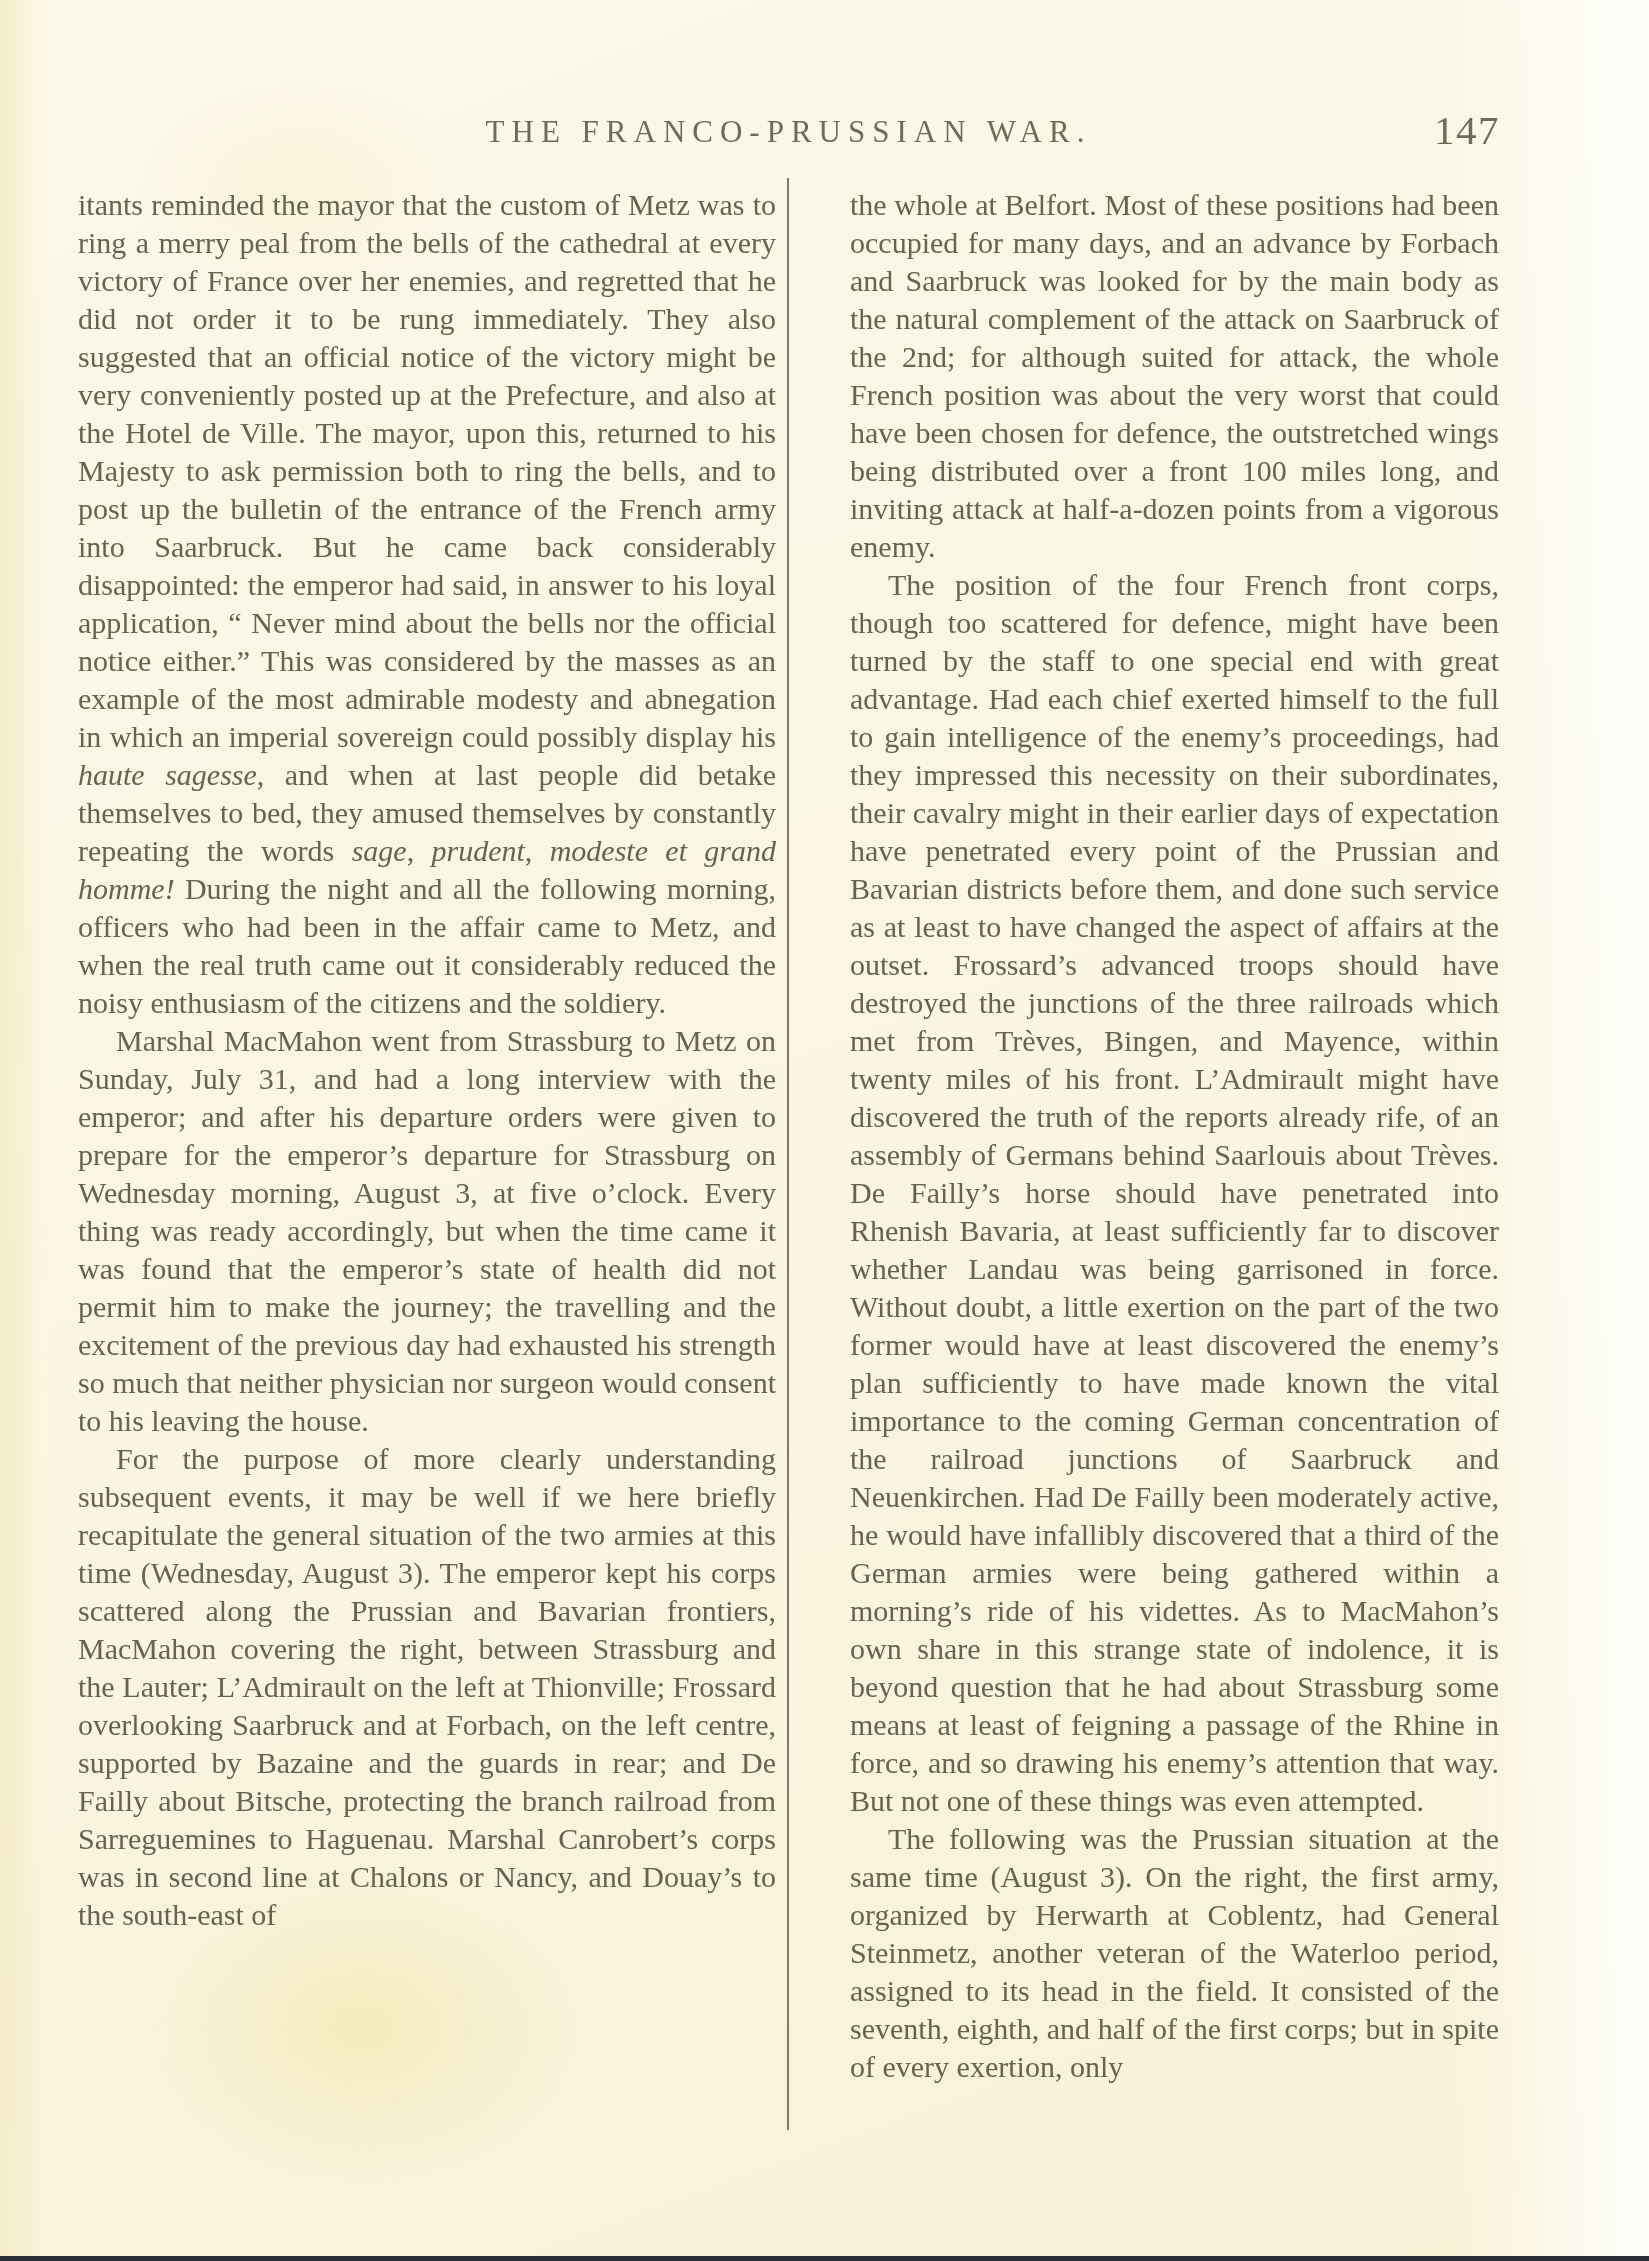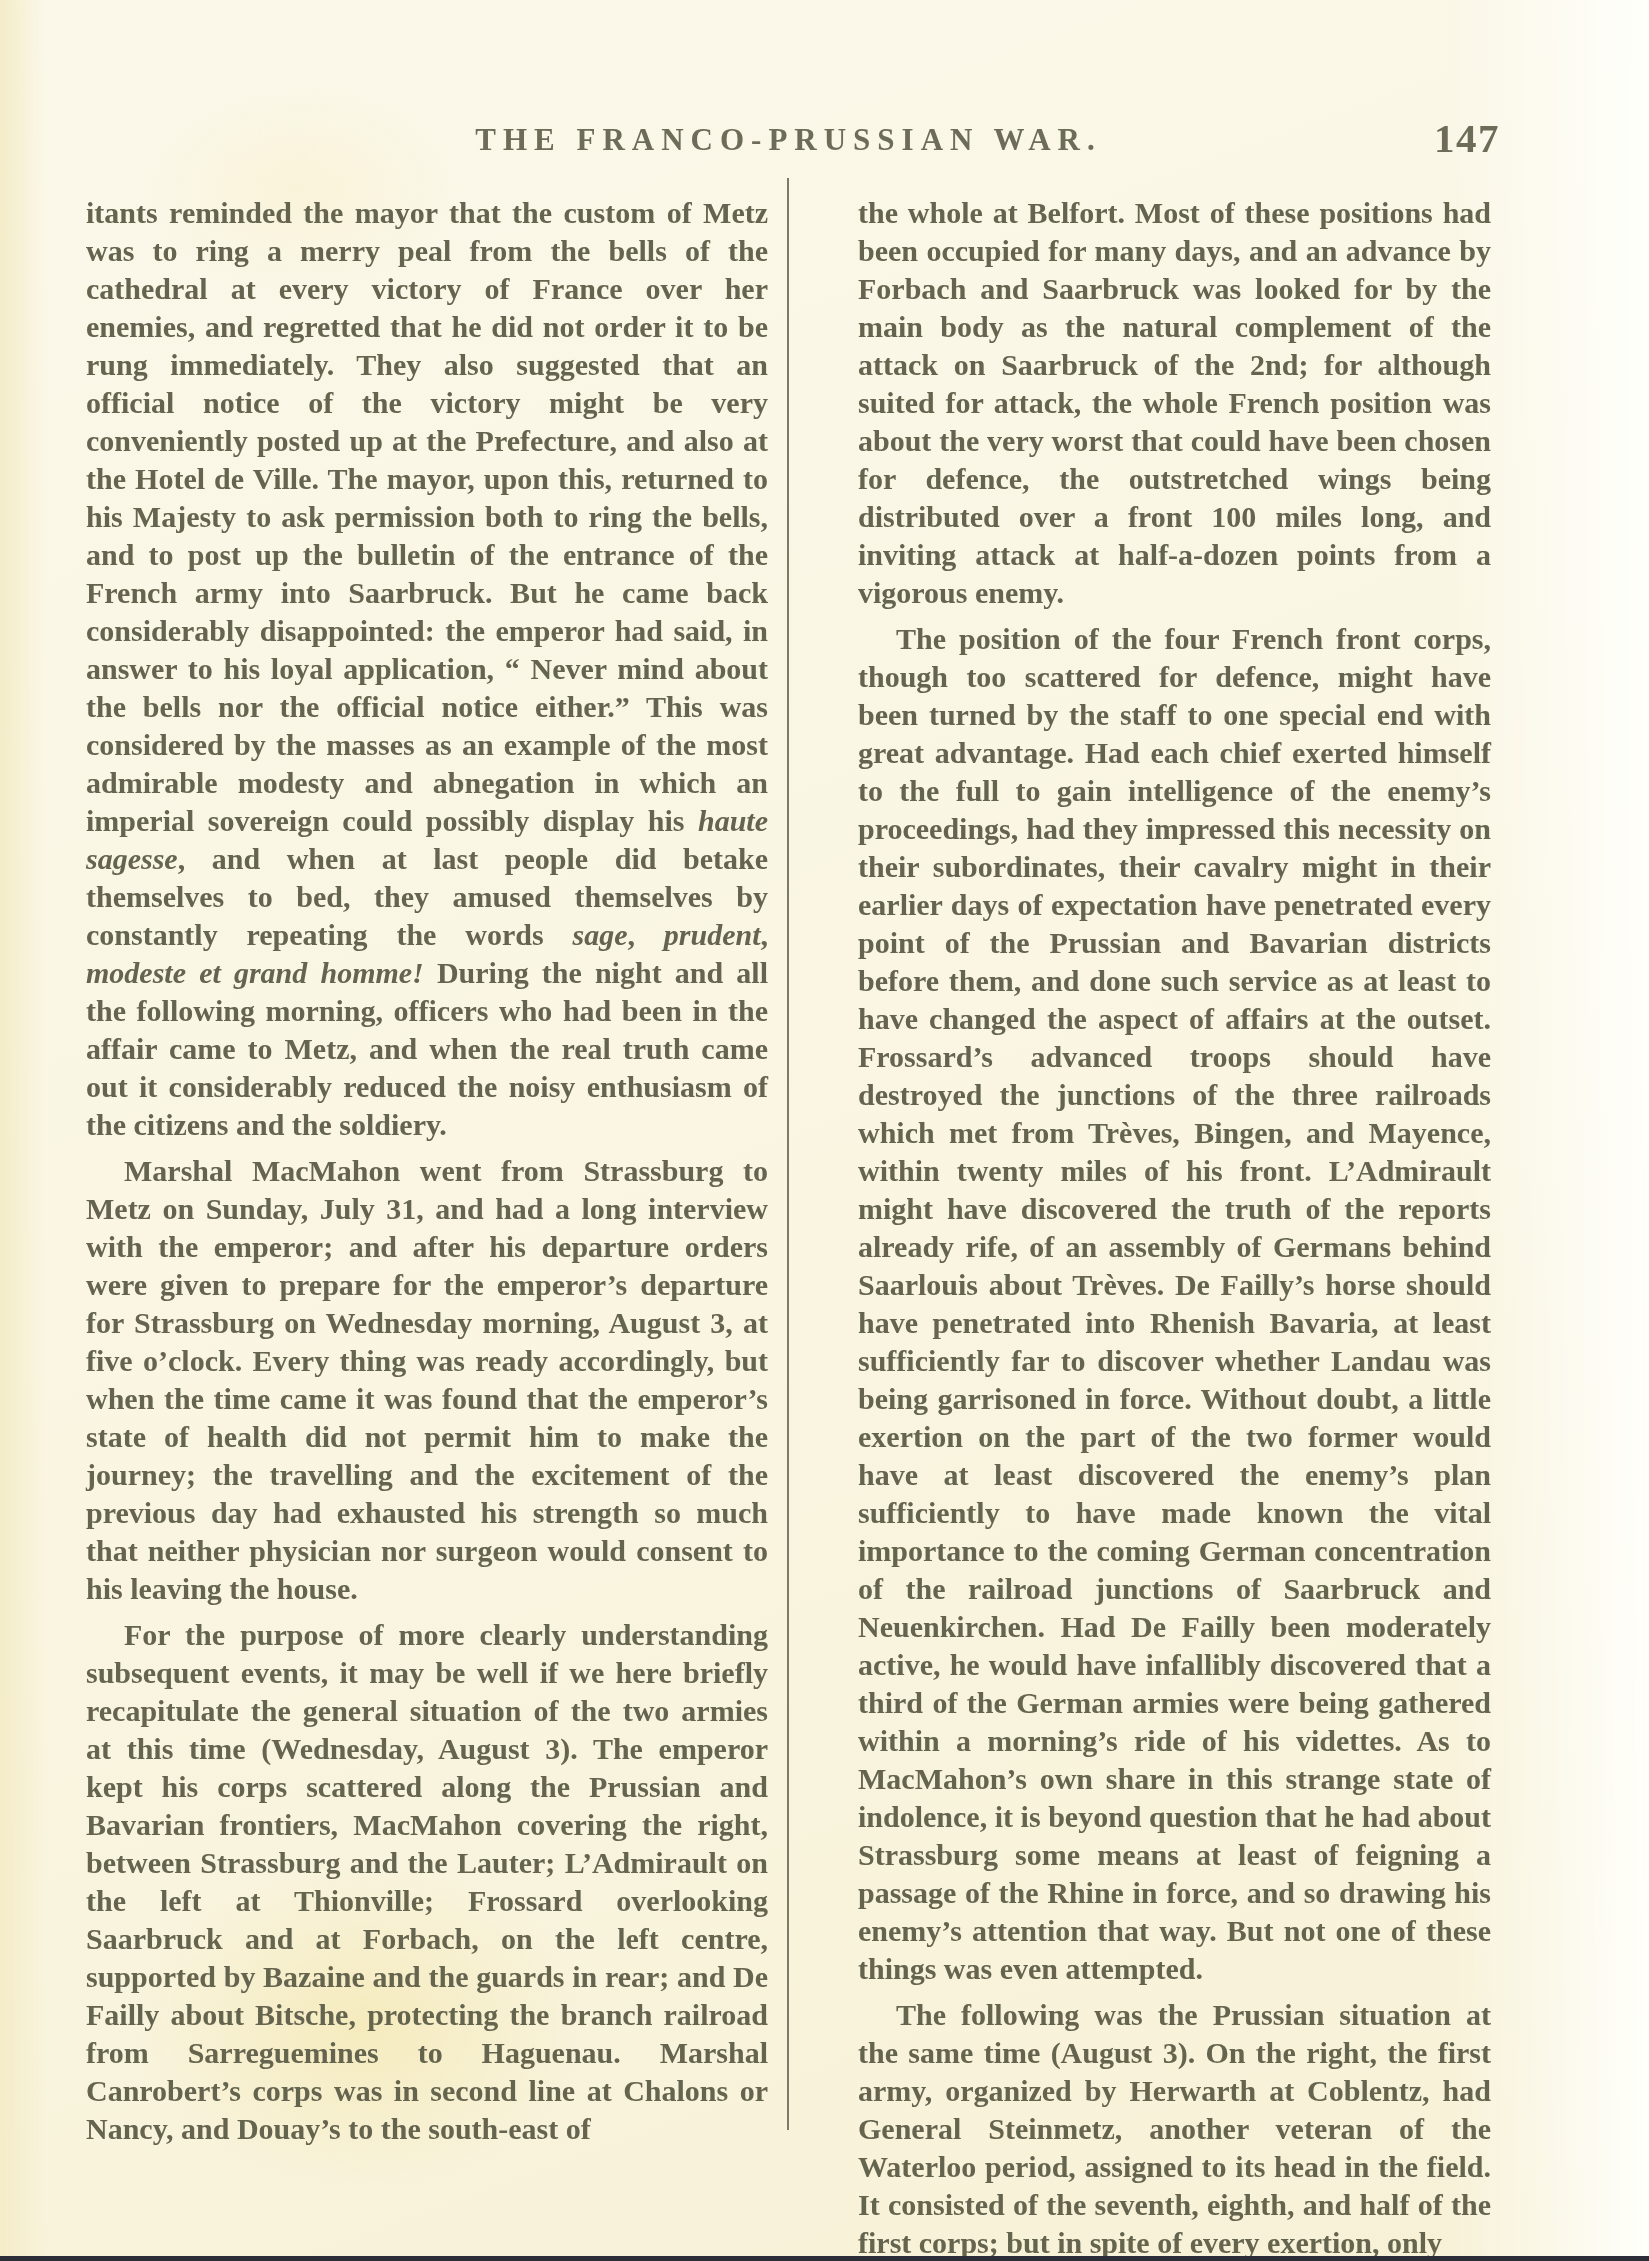--- a/index.html
+++ b/index.html
@@ -19,21 +19,21 @@
       linear-gradient(270deg, #fffffb 0px, rgba(255,255,251,0) 199px),
       linear-gradient(160deg, #fbf8ea 0%, var(--paper) 45%, #f7f1d6 100%);
     font-family:"Liberation Serif", serif;
     color:var(--ink);
   }
   .bottom-edge{
     position:absolute;left:0;bottom:0;width:1650px;height:5.4px;
     background:#2b2e36;
   }
   .running-head{
-    position:absolute;top:114px;left:77px;width:1423px;height:46px;font-weight:bold;
+    position:absolute;top:106px;left:77px;width:1423px;height:46px;
   }
   .head-title{
     position:absolute;left:0;right:0;top:7.7px;
     text-align:center;
     font-size:31px;letter-spacing:7px;
     color:#6d6c59;
     white-space:nowrap;
   }
   .page-number{
     position:absolute;right:0;top:0;
@@ -44,21 +44,21 @@
     background:var(--rule);
   }
   .col{
     position:absolute;top:186px;
     font-size:30px;line-height:38px;
     text-align:justify;
     color:var(--ink);
   }
   .col-left{left:78px;width:698px;}
   .col-right{left:850px;width:649px;}
-  .col p{margin:8px;padding:0;font-weight:bold;}
+  .col p{margin:0;padding:0;}
   .col p.indent{text-indent:38px;}
   .it{font-style:italic;}
 </style>
 </head>
 <body>
 
 <header class="running-head">
   <div class="head-title">THE FRANCO-PRUSSIAN WAR.</div>
   <div class="page-number">147</div>
 </header>

